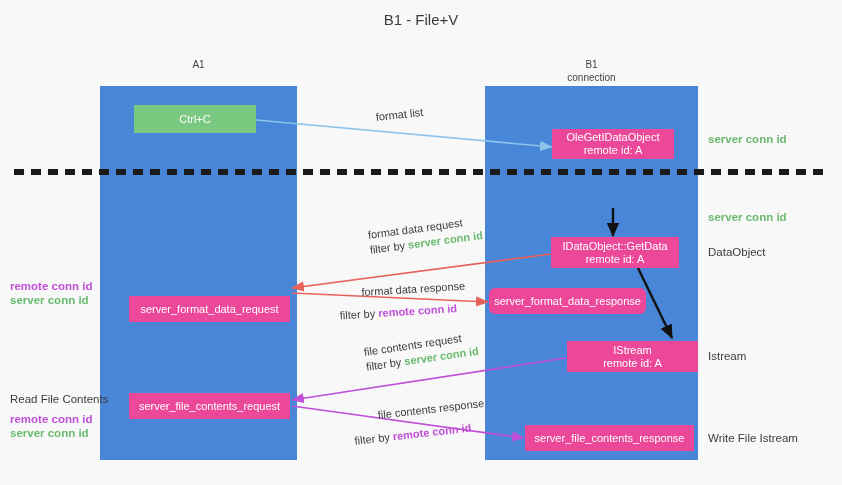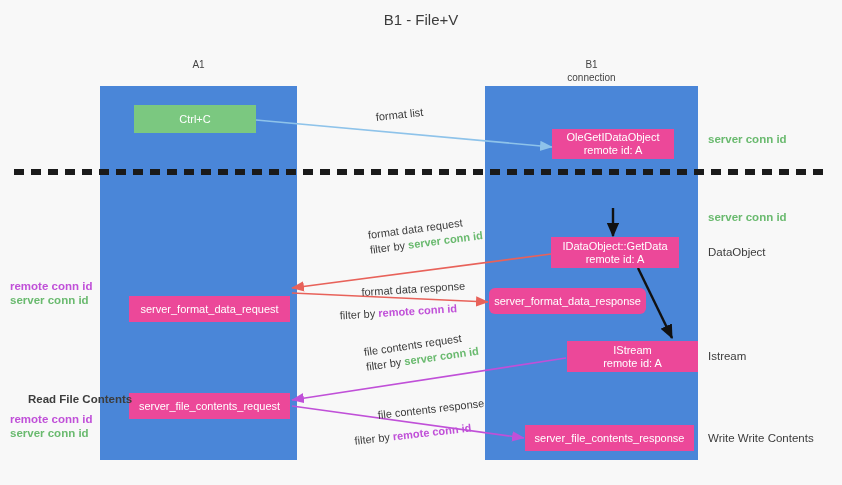--- a/index.html
+++ b/index.html
@@ -183,26 +183,26 @@
   </div>
 
   <div class="side-label conn-green" style="left:708px; top:132px;">server conn id</div>
 
   <div class="side-label conn-green" style="left:708px; top:210px;">server conn id</div>
 
   <div class="side-label" style="left:708px; top:245px;">DataObject</div>
 
   <div class="side-label" style="left:708px; top:349px;">Istream</div>
 
-  <div class="side-label" style="left:708px; top:431px;">Write Write Contents</div>
+  <div class="side-label" style="left:708px; top:431px;">Write File Istream</div>
 
   <div class="stack-label conn-purple" style="left:10px; top:279px;">remote conn id</div>
   <div class="stack-label conn-green" style="left:10px; top:293px;">server conn id</div>
 
-  <div class="stack-label" style="left:28px; top:392px; color:#3c3c3c;font-weight:bold;">Read File Contents</div>
+  <div class="stack-label" style="left:10px; top:392px; color:#3c3c3c;">Read File Contents</div>
   <div class="stack-label conn-purple" style="left:10px; top:412px;">remote conn id</div>
   <div class="stack-label conn-green" style="left:10px; top:426px;">server conn id</div>
 
   <div class="edge-label rot-a" style="left:375px; top:110px;">format list</div>
 
   <div class="edge-label rot-b" style="left:367px; top:228px;">
     <div>format data request</div>
     <div>
       <span>filter by </span><span class="conn-green">server conn id</span>
     </div>

